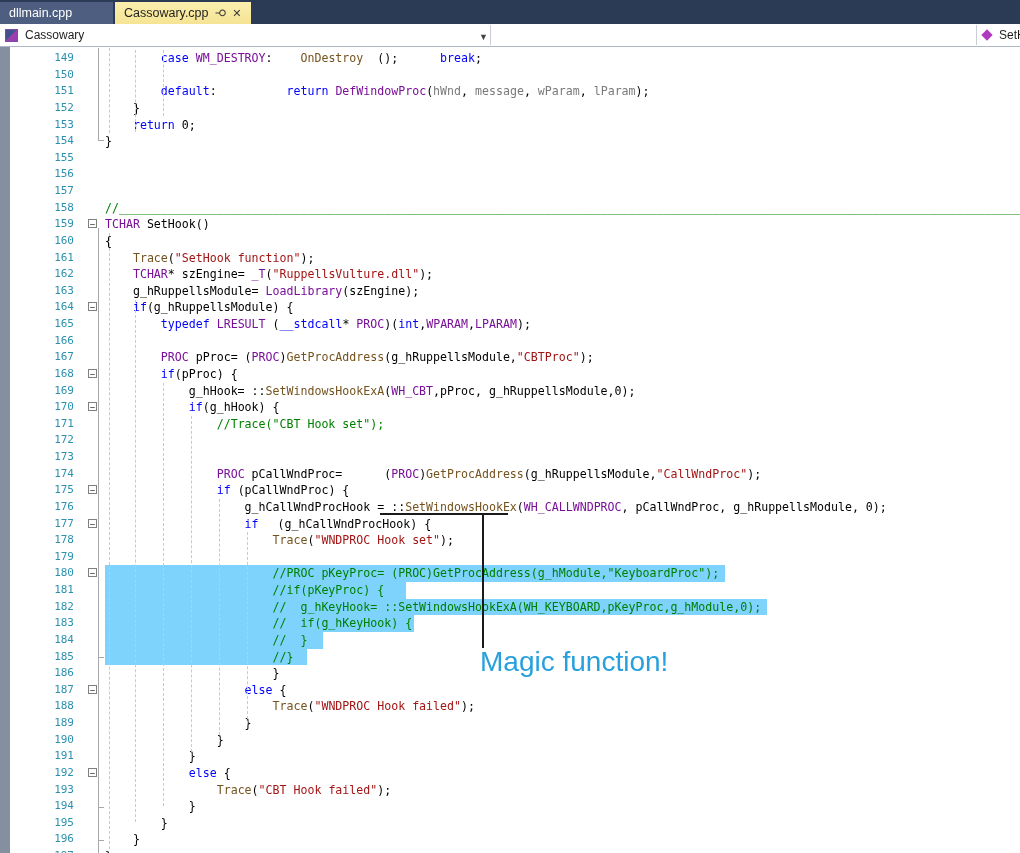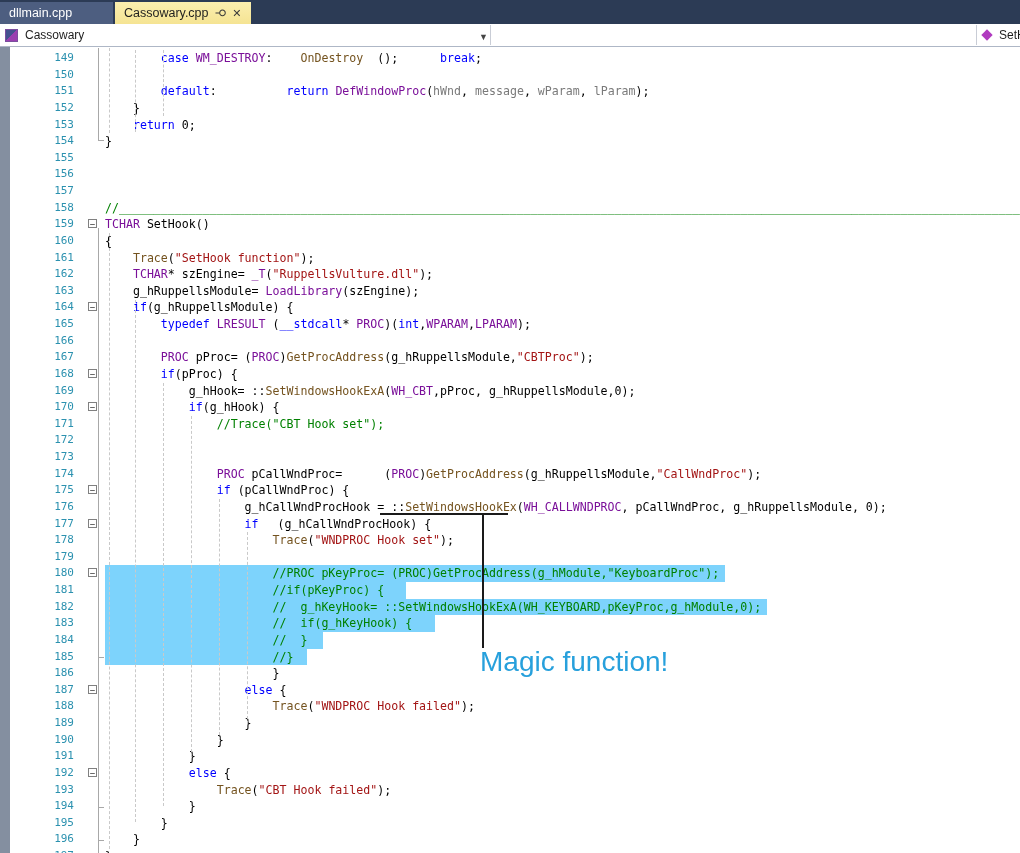--- a/index.html
+++ b/index.html
@@ -131,21 +131,21 @@
       <div class="row"><span class="ln">173</span><span class="om"></span><span class="ct"></span></div>
       <div class="row"><span class="ln">174</span><span class="om"></span><span class="ct"><span style="color: rgb(0, 0, 0);">                </span><span style="color: rgb(122, 15, 153);">PROC</span><span style="color: rgb(0, 0, 0);"> pCallWndProc=      (</span><span style="color: rgb(122, 15, 153);">PROC</span><span style="color: rgb(0, 0, 0);">)</span><span style="color: rgb(116, 83, 31);">GetProcAddress</span><span style="color: rgb(0, 0, 0);">(g_hRuppellsModule,</span><span style="color: rgb(163, 21, 21);">"CallWndProc"</span><span style="color: rgb(0, 0, 0);">);</span></span></div>
       <div class="row"><span class="ln">175</span><span class="om"><span class="obox">−</span></span><span class="ct"><span style="color: rgb(0, 0, 0);">                </span><span style="color: rgb(0, 0, 255);">if</span><span style="color: rgb(0, 0, 0);"> (pCallWndProc) {</span></span></div>
       <div class="row"><span class="ln">176</span><span class="om"></span><span class="ct"><span style="color: rgb(0, 0, 0);">                    g_hCallWndProcHook = ::</span><span style="color: rgb(116, 83, 31);">SetWindowsHookEx</span><span style="color: rgb(0, 0, 0);">(</span><span style="color: rgb(122, 15, 153);">WH_CALLWNDPROC</span><span style="color: rgb(0, 0, 0);">, pCallWndProc, g_hRuppellsModule, 0);</span></span></div>
       <div class="row"><span class="ln">177</span><span class="om"><span class="obox">−</span></span><span class="ct"><span style="color: rgb(0, 0, 0);">                    </span><span style="color: rgb(0, 0, 255);">if</span><span style="color: rgb(0, 0, 0); margin-left: 12px;"> (g_hCallWndProcHook) {</span></span></div>
       <div class="row"><span class="ln">178</span><span class="om"></span><span class="ct"><span style="color: rgb(0, 0, 0);">                        </span><span style="color: rgb(116, 83, 31);">Trace</span><span style="color: rgb(0, 0, 0);">(</span><span style="color: rgb(163, 21, 21);">"WNDPROC Hook set"</span><span style="color: rgb(0, 0, 0);">);</span></span></div>
       <div class="row"><span class="ln">179</span><span class="om"></span><span class="ct"></span></div>
       <div class="row"><span class="ln">180</span><span class="om"><span class="obox">−</span></span><span class="ct"><span class="sel" style="padding-right: 6px;"><span style="color: rgb(0, 0, 0);">                        </span><span style="color: rgb(0, 128, 0);">//PROC pKeyProc= (PROC)GetProcAddress(g_hModule,"KeyboardProc");</span></span></span></div>
       <div class="row"><span class="ln">181</span><span class="om"></span><span class="ct"><span class="sel" style="padding-right: 22px;"><span style="color: rgb(0, 0, 0);">                        </span><span style="color: rgb(0, 128, 0);">//if(pKeyProc) {</span></span></span></div>
       <div class="row"><span class="ln">182</span><span class="om"></span><span class="ct"><span class="sel" style="padding-right: 6px;"><span style="color: rgb(0, 0, 0);">                        </span><span style="color: rgb(0, 128, 0);">//  g_hKeyHook= ::SetWindowsHookExA(WH_KEYBOARD,pKeyProc,g_hModule,0);</span></span></span></div>
-      <div class="row"><span class="ln">183</span><span class="om"></span><span class="ct"><span class="sel" style="padding-right: 23px;"><span style="color: rgb(0, 0, 0);">                        </span><span style="color: rgb(0, 128, 0);">//  if(g_hKeyHook) {</span></span></span></div>
+      <div class="row"><span class="ln">183</span><span class="om"></span><span class="ct"><span class="sel" style="padding-right: 2px;"><span style="color: rgb(0, 0, 0);">                        </span><span style="color: rgb(0, 128, 0);">//  if(g_hKeyHook) {</span></span></span></div>
       <div class="row"><span class="ln">184</span><span class="om"></span><span class="ct"><span class="sel" style="padding-right: 16px;"><span style="color: rgb(0, 0, 0);">                        </span><span style="color: rgb(0, 128, 0);">//  }</span></span></span></div>
       <div class="row"><span class="ln">185</span><span class="om"></span><span class="ct"><span class="sel" style="padding-right: 14px;"><span style="color: rgb(0, 0, 0);">                        </span><span style="color: rgb(0, 128, 0);">//}</span></span></span></div>
       <div class="row"><span class="ln">186</span><span class="om"></span><span class="ct"><span style="color: rgb(0, 0, 0);">                        }</span></span></div>
       <div class="row"><span class="ln">187</span><span class="om"><span class="obox">−</span></span><span class="ct"><span style="color: rgb(0, 0, 0);">                    </span><span style="color: rgb(0, 0, 255);">else</span><span style="color: rgb(0, 0, 0);"> {</span></span></div>
       <div class="row"><span class="ln">188</span><span class="om"></span><span class="ct"><span style="color: rgb(0, 0, 0);">                        </span><span style="color: rgb(116, 83, 31);">Trace</span><span style="color: rgb(0, 0, 0);">(</span><span style="color: rgb(163, 21, 21);">"WNDPROC Hook failed"</span><span style="color: rgb(0, 0, 0);">);</span></span></div>
       <div class="row"><span class="ln">189</span><span class="om"></span><span class="ct"><span style="color: rgb(0, 0, 0);">                    }</span></span></div>
       <div class="row"><span class="ln">190</span><span class="om"></span><span class="ct"><span style="color: rgb(0, 0, 0);">                }</span></span></div>
       <div class="row"><span class="ln">191</span><span class="om"></span><span class="ct"><span style="color: rgb(0, 0, 0);">            }</span></span></div>
       <div class="row"><span class="ln">192</span><span class="om"><span class="obox">−</span></span><span class="ct"><span style="color: rgb(0, 0, 0);">            </span><span style="color: rgb(0, 0, 255);">else</span><span style="color: rgb(0, 0, 0);"> {</span></span></div>
       <div class="row"><span class="ln">193</span><span class="om"></span><span class="ct"><span style="color: rgb(0, 0, 0);">                </span><span style="color: rgb(116, 83, 31);">Trace</span><span style="color: rgb(0, 0, 0);">(</span><span style="color: rgb(163, 21, 21);">"CBT Hook failed"</span><span style="color: rgb(0, 0, 0);">);</span></span></div>

